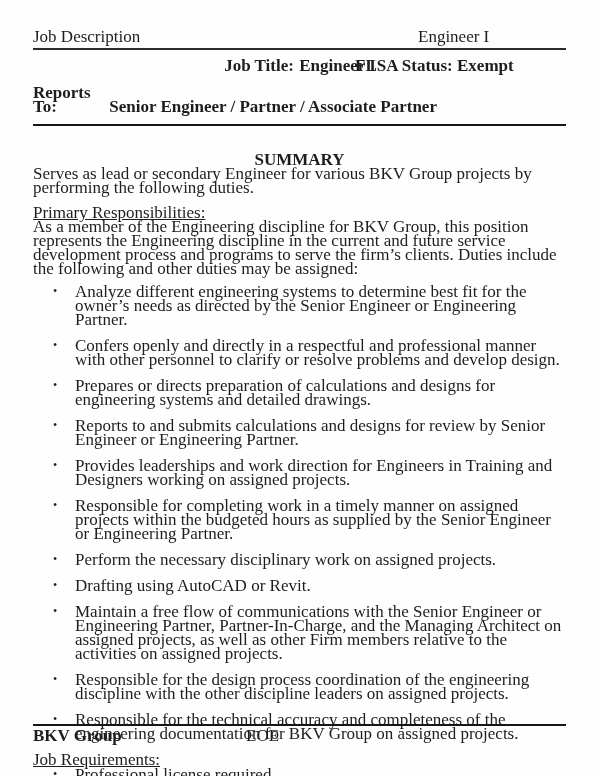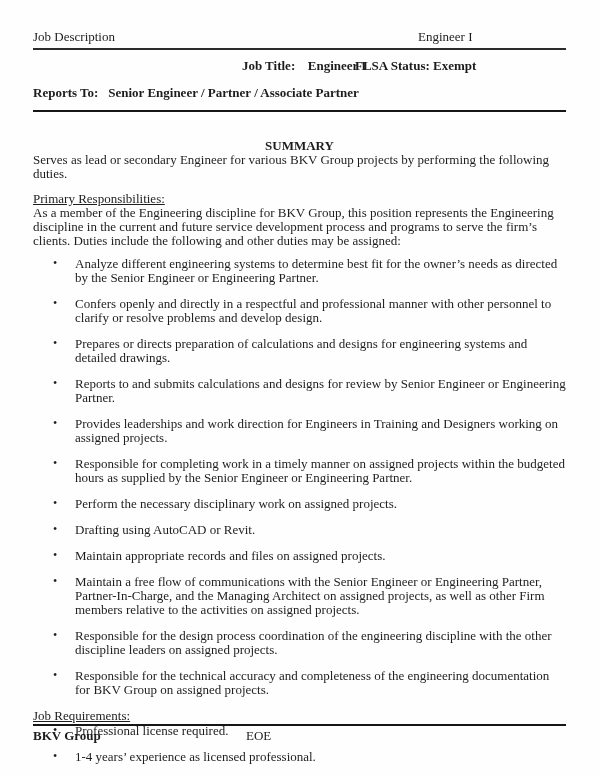--- a/index.html
+++ b/index.html
@@ -1,21 +1,21 @@
 <!DOCTYPE html>
 <html><head>
 <meta charset="utf-8">
 <style>
   html,body{margin:0;padding:0;background:#ffffff;}
   .page{
     position:relative;
     width:600px;height:776px;
     background:#fefefe;
     font-family:"Liberation Serif","DejaVu Serif",serif;
-    font-size:13px;line-height:14px;
+    font-size:17px;line-height:14px;
     color:#1d1d1d;
     overflow:hidden;
   }
   .content{position:absolute;left:33px;right:34px;top:30px;}
 
   
   .header-top{position:relative;padding-bottom:4px;border-bottom:2px solid #2b2b2b;}
   .header-doc-title{position:absolute;left:385px;top:0;}
 
   
@@ -75,21 +75,20 @@
 
     <ul class="bullets">
       <li>Analyze different engineering systems to determine best fit for the owner’s needs as directed by the Senior Engineer or Engineering Partner.</li>
       <li>Confers openly and directly in a respectful and professional manner with other personnel to clarify or resolve problems and develop design.</li>
       <li>Prepares or directs preparation of calculations and designs for engineering systems and detailed drawings.</li>
       <li>Reports to and submits calculations and designs for review by Senior Engineer or Engineering Partner.</li>
       <li>Provides leaderships and work direction for Engineers in Training and Designers working on assigned projects.</li>
       <li>Responsible for completing work in a timely manner on assigned projects within the budgeted hours as supplied by the Senior Engineer or Engineering Partner.</li>
       <li>Perform the necessary disciplinary work on assigned projects.</li>
       <li>Drafting using AutoCAD or Revit.</li>
-      <li>Maintain appropriate records and files on assigned projects.</li>
       <li>Maintain a free flow of communications with the Senior Engineer or Engineering Partner, Partner-In-Charge, and the Managing Architect on assigned projects, as well as other Firm members relative to the activities on assigned projects.</li>
       <li>Responsible for the design process coordination of the engineering discipline with the other discipline leaders on assigned projects.</li>
       <li>Responsible for the technical accuracy and completeness of the engineering documentation for BKV Group on assigned projects.</li>
     </ul>
 
     <div class="section-heading jr-heading">Job Requirements:</div>
     <ul class="bullets tight">
       <li>Professional license required.</li>
       <li>1-4 years’ experience as licensed professional.</li>
     </ul>

